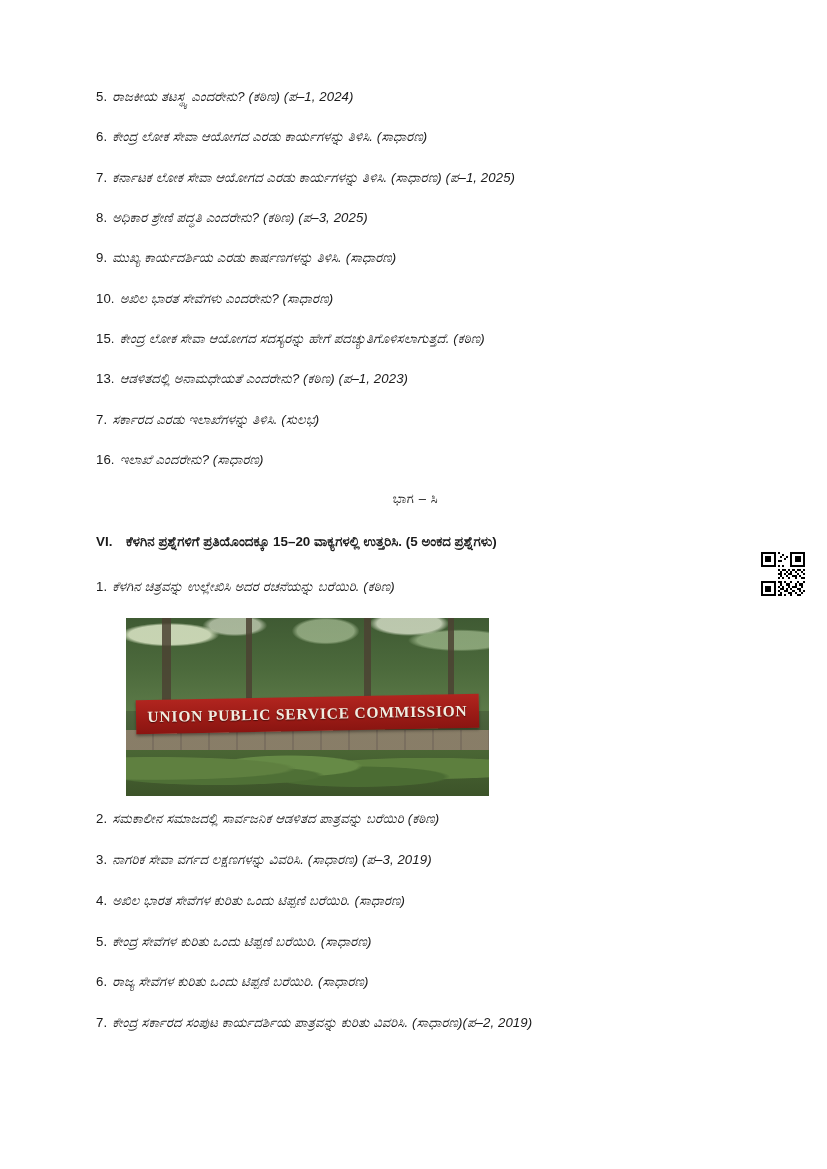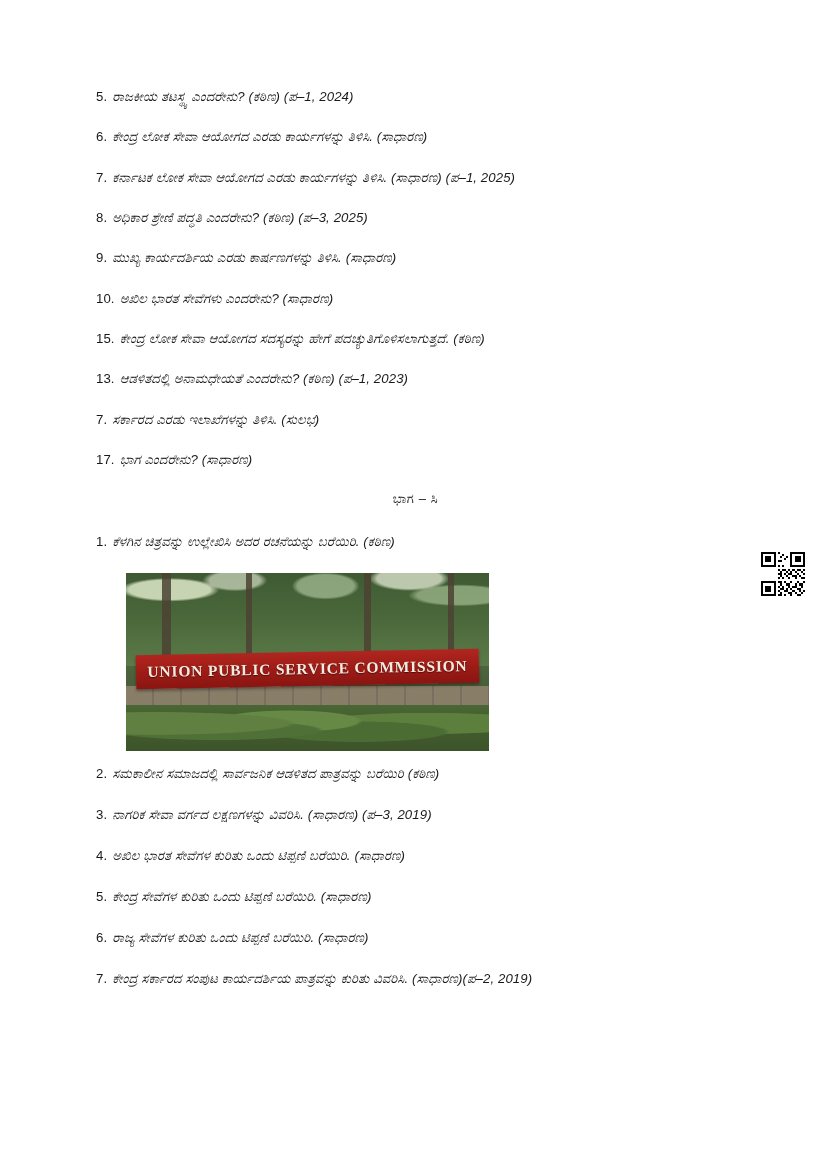--- a/index.html
+++ b/index.html
@@ -198,27 +198,31 @@
     </li>
     <li class="q-item">
       <span class="q-num">13.</span>
       <span class="q-text">ಆಡಳಿತದಲ್ಲಿ ಅನಾಮಧೇಯತೆ ಎಂದರೇನು? (ಕಠಿಣ) (ಪ–1, 2023)</span>
     </li>
     <li class="q-item">
       <span class="q-num">7.</span>
       <span class="q-text">ಸರ್ಕಾರದ ಎರಡು ಇಲಾಖೆಗಳನ್ನು ತಿಳಿಸಿ. (ಸುಲಭ)</span>
     </li>
     <li class="q-item">
-      <span class="q-num">17.</span>
-      <span class="q-text">ಭಾಗ ಎಂದರೇನು? (ಸಾಧಾರಣ)</span>
+      <span class="q-num">16.</span>
+      <span class="q-text">ಇಲಾಖೆ ಎಂದರೇನು? (ಸಾಧಾರಣ)</span>
     </li>
   </ul>
 
   <div class="section-center">ಭಾಗ – ಸಿ</div>
 
+  <div class="section-heading">
+    <span class="sh-num">VI.</span>
+    <span class="sh-text">ಕೆಳಗಿನ ಪ್ರಶ್ನೆಗಳಿಗೆ ಪ್ರತಿಯೊಂದಕ್ಕೂ 15–20 ವಾಕ್ಯಗಳಲ್ಲಿ ಉತ್ತರಿಸಿ. (5 ಅಂಕದ ಪ್ರಶ್ನೆಗಳು)</span>
+  </div>
 
   <div class="q-item">
     <span class="q-num">1.</span>
     <span class="q-text">ಕೆಳಗಿನ ಚಿತ್ರವನ್ನು ಉಲ್ಲೇಖಿಸಿ ಅದರ ರಚನೆಯನ್ನು ಬರೆಯಿರಿ. (ಕಠಿಣ)</span>
   </div>
 
   <div class="figure-wrap">
     <div class="photo">
       <div class="canopy"></div>
       <div class="trunk t1"></div>

